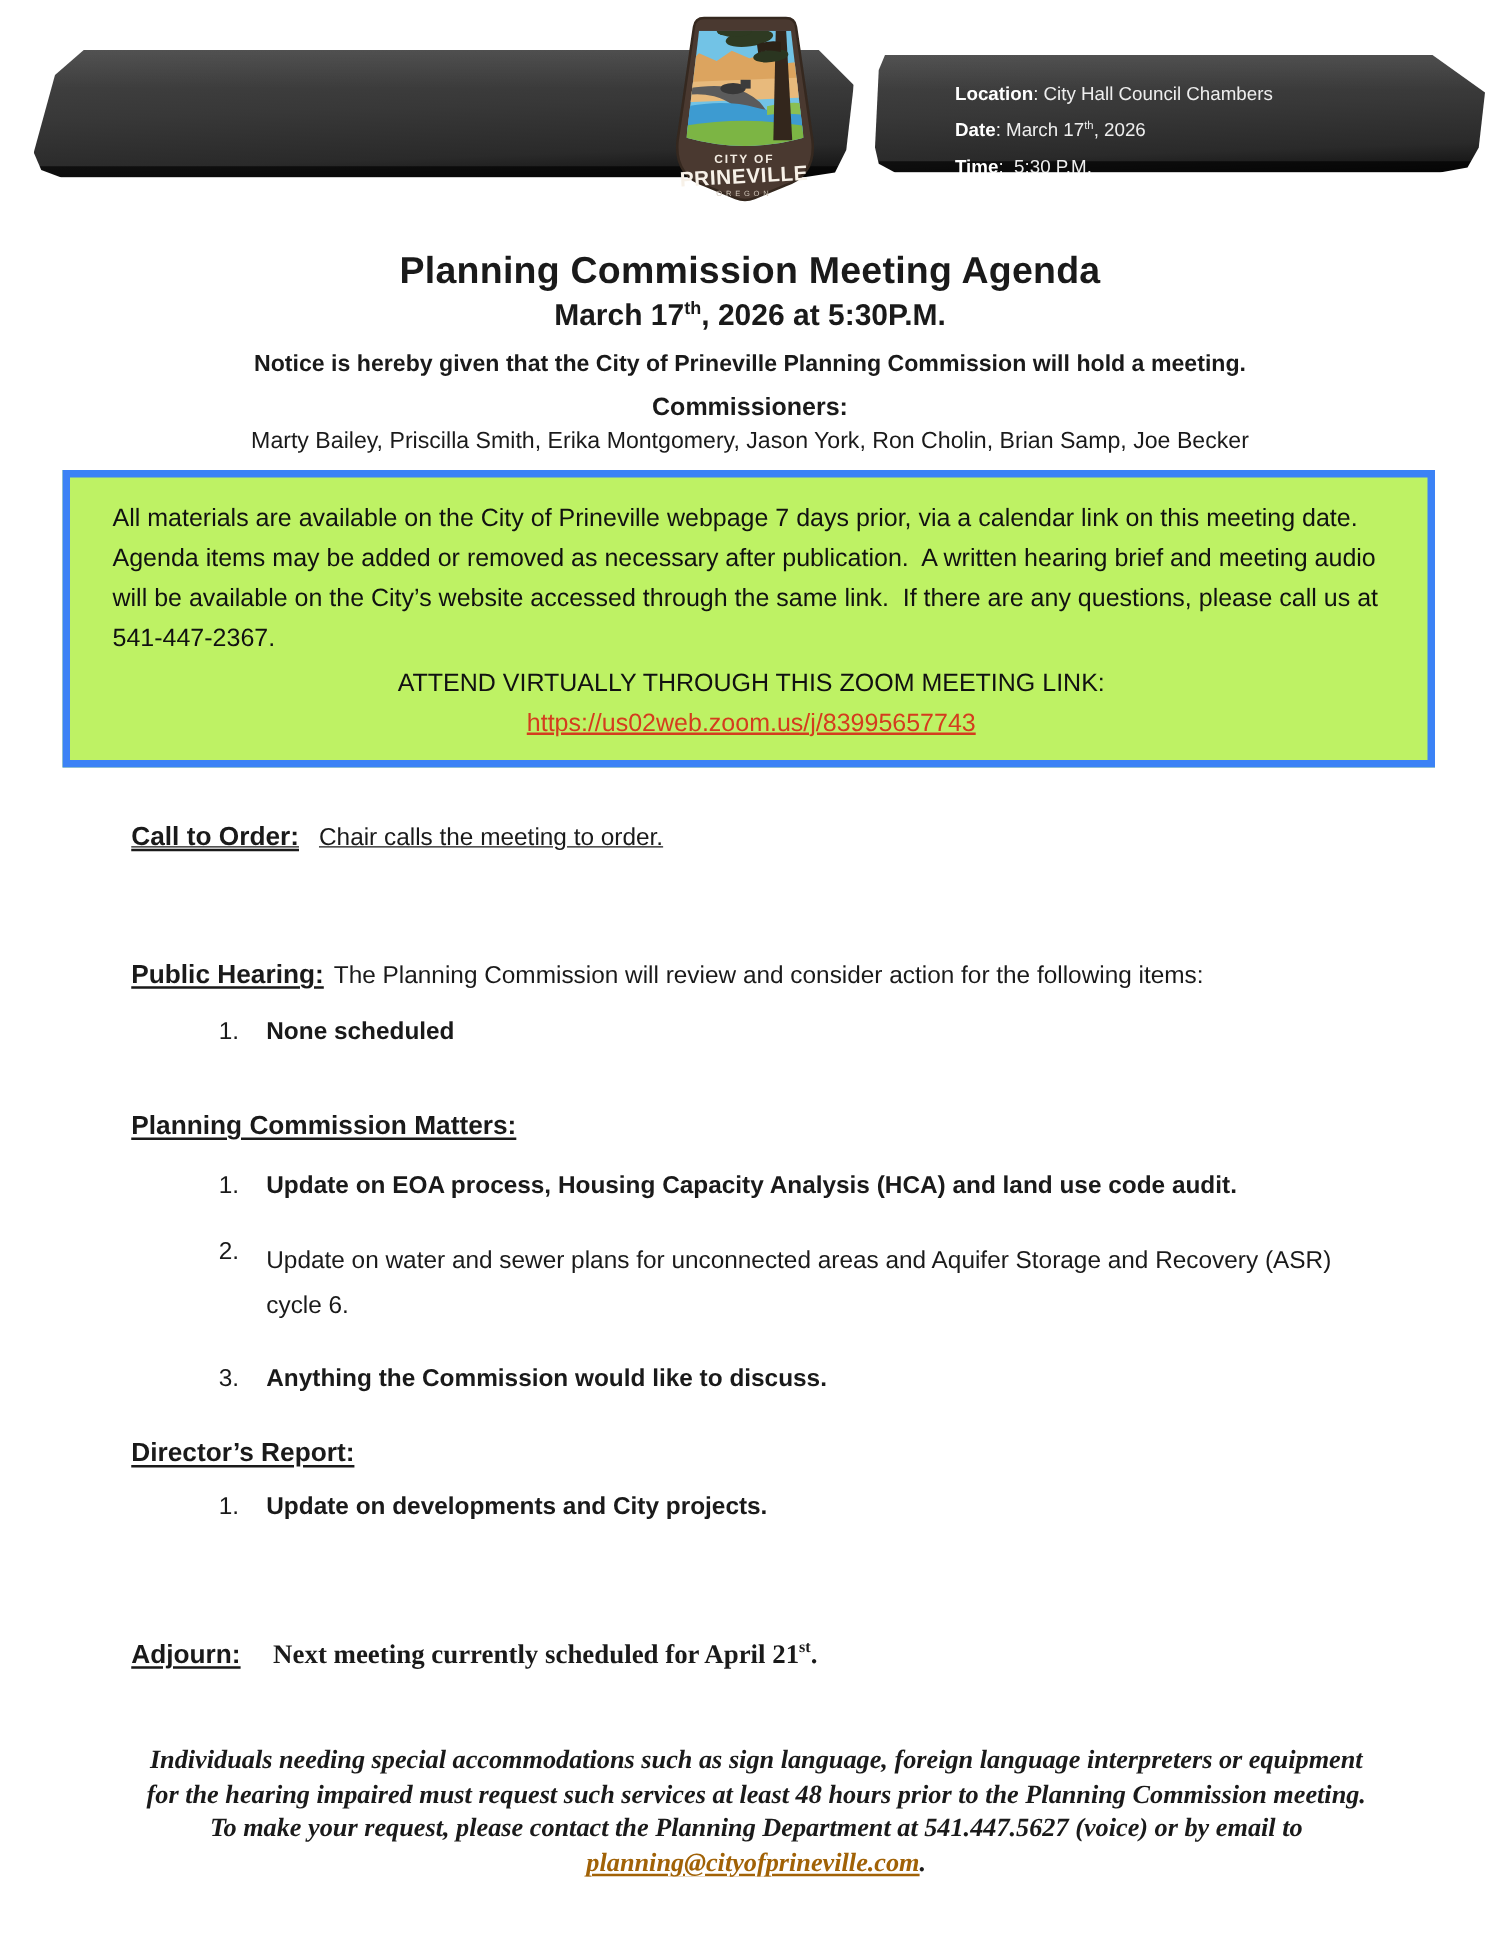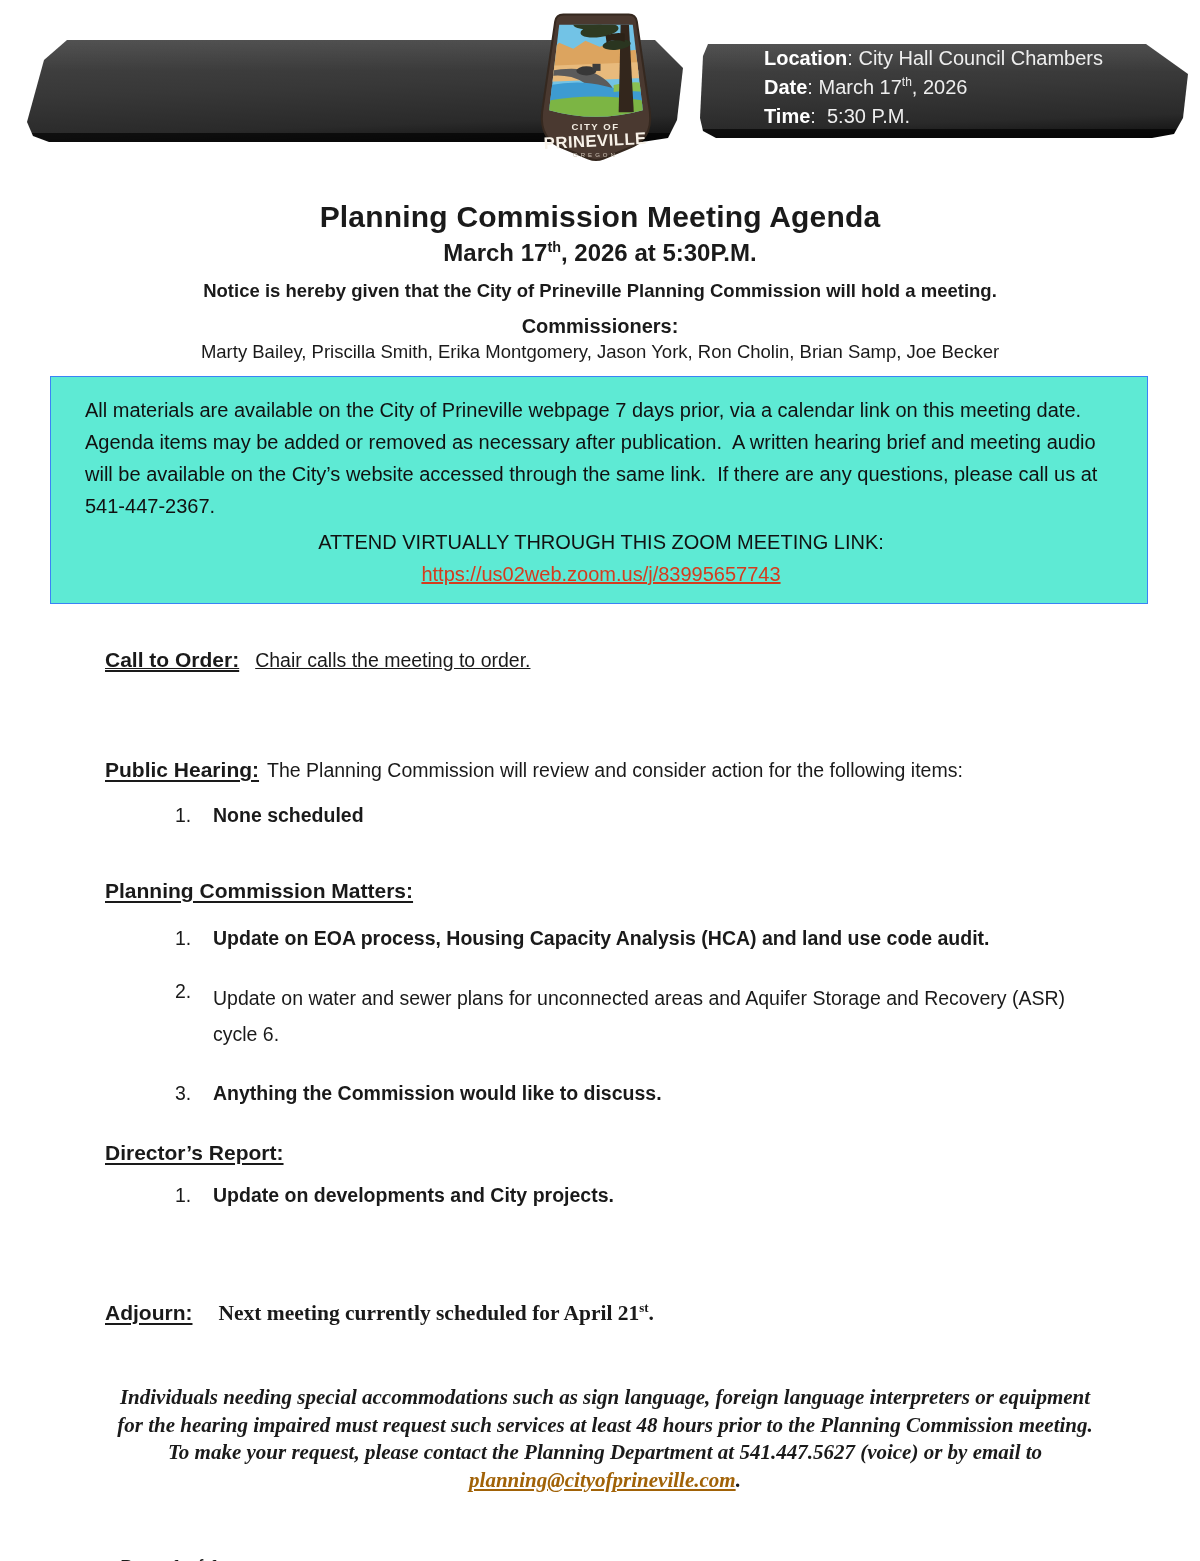--- a/index.html
+++ b/index.html
@@ -26,40 +26,40 @@
     background:rgba(0,0,0,0.65);
   }
   .banner-left {
     left:27px; top:40px; width:656px; height:102px;
     clip-path:polygon(40px 0, 628px 0, 656px 28px, 650px 80px, 641px 98px, 615px 102px, 22px 102px, 6px 96px, 0 82px, 17px 20px);
   }
   .banner-right {
     left:700px; top:44px; width:488px; height:94px;
     clip-path:polygon(8px 0, 446px 0, 488px 30px, 483px 74px, 474px 90px, 452px 94px, 16px 94px, 3px 87px, 0 74px, 3px 12px);
   }
-  .banner-info { position:relative; z-index:2; padding:0 0 0 64px; font-size:20px; color:#eeeeee; }
+  .banner-info { position:relative; z-index:2; padding:17px 0 0 64px; font-size:15px; color:#eeeeee; }
   .info-line { line-height:29px; white-space:pre; }
   .info-label { font-weight:bold; color:#ffffff; }
 
   .logo { position:absolute; left:529px; top:11px; width:134px; height:154px; z-index:3; }
   .logo svg { width:100%; height:100%; }
 
   
   .title-block { text-align:center; }
   .doc-title   { margin-top:24px; font-size:30px; font-weight:bold; letter-spacing:0.2px; }
   .doc-date    { margin-top:5px; font-size:24px; font-weight:bold; }
   .doc-notice  { margin-top:13px; font-size:18.5px; font-weight:bold; }
   .comm-label  { margin-top:13px; font-size:20px; font-weight:bold; }
   .comm-names  { margin-top:3px; font-size:18.5px; }
 
   
   .green-box {
     margin:13px 52px 0 50px;
-    background:#5eead4;
-    border:1px solid #3b82f6;
+    background:#bef264;
+    border:6px solid #3b82f6;
     padding:17px 30px 13px 34px;
     font-size:20px; line-height:32px; color:#111;
   }
   .green-body { white-space:pre-wrap; }
   .green-zoom-label { text-align:center; font-weight:normal; margin-top:4px; }
   .green-zoom-linkline { text-align:center; }
   .green-zoom-linkline a { color:#d43c1e; text-decoration:underline; }
 
   
   .content { padding:0 95px 0 105px; }

